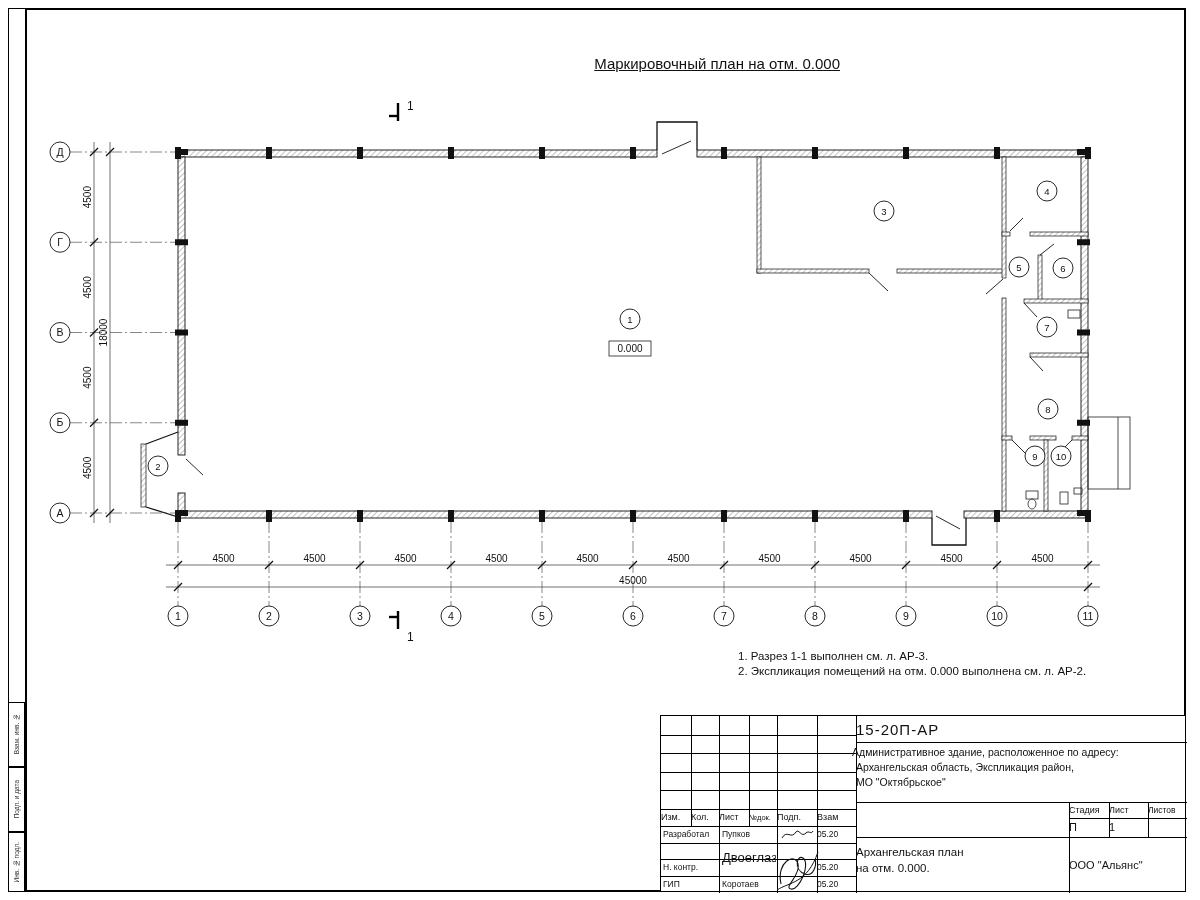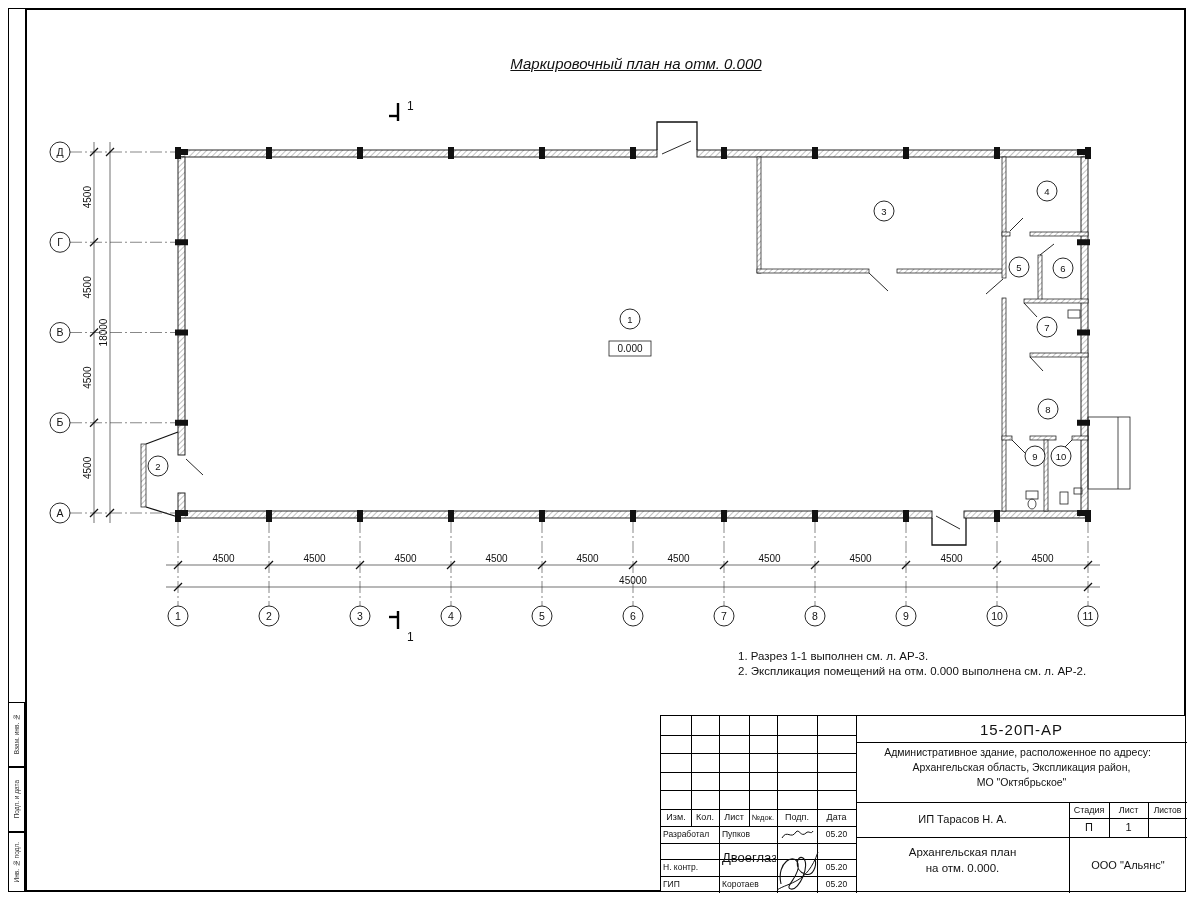--- a/index.html
+++ b/index.html
@@ -4,40 +4,40 @@
 <style>
   *{margin:0;padding:0;box-sizing:border-box}
   html,body{width:1200px;height:900px;background:#fff;color:#111;
     font-family:"Liberation Sans",sans-serif;position:relative;overflow:hidden}
   #paper-strip{position:absolute;left:8px;top:8px;width:17px;height:884px;
     border-left:1px solid #000;border-top:1px solid #000;border-bottom:1px solid #000}
   #frame{position:absolute;left:25px;top:8px;width:1161px;height:884px;border:2px solid #000}
   .strip-box{position:absolute;left:8px;width:17px;border:1px solid #000;
     display:flex;align-items:center;justify-content:center;background:#fff}
   .strip-box span{writing-mode:vertical-rl;transform:rotate(180deg);font-size:6.5px;white-space:nowrap;color:#333}
-  #main-title{position:absolute;left:416px;top:55px;width:440px;text-align:center;
-    font-size:15px;font-style:italic;text-decoration:underline}
+  #main-title{position:absolute;left:400px;top:55px;width:440px;text-align:right;
+    font-size:15px;text-decoration:underline}
   #plan-svg{position:absolute;left:0;top:0}
   svg text{font-family:"Liberation Sans",sans-serif;fill:#111}
   .wall{fill:url(#hatch);stroke:#111;stroke-width:0.9}
   .part{fill:url(#hatch);stroke:#111;stroke-width:0.7}
   .thin{fill:none;stroke:#222;stroke-width:0.8}
   .outline{fill:none;stroke:#111;stroke-width:1.3}
   .door{stroke:#111;stroke-width:0.9;fill:none}
   .thick{stroke:#000;stroke-width:2.4}
   .axis{fill:#fff;stroke:#111;stroke-width:0.9}
   .axisline{stroke:#555;stroke-width:0.7;stroke-dasharray:12 3 2 3;fill:none}
   .dimline{stroke:#333;stroke-width:0.7;fill:none}
   .tick{stroke:#111;stroke-width:1.3}
   .col{fill:#111}
   #notes{position:absolute;left:738px;top:649px;font-size:11.5px;line-height:15px}
   #title-block{position:absolute;left:660px;top:715px;width:526px;height:177px;border:1.5px solid #000;background:#fff}
   .tbl{position:absolute;background:#000}
   .tb{position:absolute;overflow:hidden;white-space:nowrap;font-size:9.5px}
-  .c{text-align:center}
+  .c{text-align:left}
   .sig-svg{position:absolute}
 </style>
 </head>
 <body>
 
 <div id="paper-strip"></div>
 <div id="frame"></div>
 <div class="strip-box" style="top:702px;height:65px">
   <span>Взам. инв. №</span>
   </div>
@@ -309,21 +309,21 @@
       <div class="tbl" style="left: 195px; top: 86px; width: 331px; height: 1px;"></div>
       <div class="tbl" style="left: 408px; top: 102px; width: 118px; height: 1px;"></div>
       <div class="tbl" style="left: 195px; top: 121px; width: 331px; height: 1px;"></div>
     </div>
 
   <div class="tb c" style="left:0;top:93px;width:30px;height:17px;line-height:17px;font-size:9px">Изм.</div>
   <div class="tb c" style="left:30px;top:93px;width:28px;height:17px;line-height:17px;font-size:9px">Кол.</div>
   <div class="tb c" style="left:58px;top:93px;width:30px;height:17px;line-height:17px;font-size:9px">Лист</div>
   <div class="tb c" style="left:88px;top:93px;width:28px;height:17px;line-height:17px;font-size:7.5px">№док.</div>
   <div class="tb c" style="left:116px;top:93px;width:40px;height:17px;line-height:17px;font-size:9px">Подп.</div>
-  <div class="tb c" style="left:156px;top:93px;width:39px;height:17px;line-height:17px;font-size:9px">Дата</div>
+  <div class="tb c" style="left:156px;top:93px;width:39px;height:17px;line-height:17px;font-size:9px">Взам</div>
 
   <div class="tb" style="left:2px;top:110px;width:55px;height:17px;line-height:17px;font-size:8.5px">Разработал</div>
   <div class="tb" style="left:61px;top:110px;width:54px;height:17px;line-height:17px;font-size:8.5px">Пупков</div>
   <div class="tb c" style="left:156px;top:110px;width:39px;height:17px;line-height:17px;font-size:8.5px">05.20</div>
 
   <div class="tb" style="left:2px;top:143px;width:55px;height:17px;line-height:17px;font-size:8.5px">Н. контр.</div>
   <div class="tb" style="left:61px;top:133px;width:54px;height:17px;line-height:17px;font-size:13px">Двоеглазов</div>
   <div class="tb c" style="left:156px;top:143px;width:39px;height:17px;line-height:17px;font-size:8.5px">05.20</div>
 
   <div class="tb" style="left:2px;top:160px;width:55px;height:17px;line-height:17px;font-size:8.5px">ГИП</div>
@@ -336,21 +336,20 @@
   <svg class="sig-svg" style="left:112px;top:128px" width="48" height="48" viewBox="0 0 48 48">
     <path d="M8,40 C3,18 22,8 25,20 C28,32 10,43 18,45 C26,47 38,20 30,14 C24,10 20,26 32,30 C40,33 44,22 42,15" fill="none" stroke="#111" stroke-width="1.1"></path>
     <path d="M4,46 C16,38 34,40 45,8" fill="none" stroke="#111" stroke-width="1"></path>
   </svg>
 
   <div class="tb c" style="left:195px;top:1px;width:331px;height:25px;line-height:25px;font-size:15px;letter-spacing:1px">15-20П-АР</div>
   <div class="tb c" style="left:191px;top:29px;width:331px;height:15px;line-height:15px;font-size:10.5px">Административное здание, расположенное по адресу:</div>
   <div class="tb c" style="left:195px;top:44px;width:331px;height:15px;line-height:15px;font-size:10.5px">Архангельская область, Экспликация район,</div>
   <div class="tb c" style="left:195px;top:59px;width:331px;height:15px;line-height:15px;font-size:10.5px">МО "Октябрьское"</div>
 
-  <div class="tb c" style="left:195px;top:86px;width:213px;height:35px;line-height:35px;font-size:11px">ИП Тарасов Н. А.</div>
   <div class="tb c" style="left:195px;top:128px;width:213px;height:16px;line-height:16px;font-size:11.5px">Архангельская план</div>
   <div class="tb c" style="left:195px;top:144px;width:213px;height:16px;line-height:16px;font-size:11.5px">на отм. 0.000.</div>
 
   <div class="tb c" style="left:408px;top:86px;width:40px;height:16px;line-height:16px;font-size:9px">Стадия</div>
   <div class="tb c" style="left:448px;top:86px;width:39px;height:16px;line-height:16px;font-size:9px">Лист</div>
   <div class="tb c" style="left:487px;top:86px;width:39px;height:16px;line-height:16px;font-size:8.5px">Листов</div>
   <div class="tb c" style="left:408px;top:102px;width:40px;height:19px;line-height:19px;font-size:11px">П</div>
   <div class="tb c" style="left:448px;top:102px;width:39px;height:19px;line-height:19px;font-size:11px">1</div>
 
   <div class="tb c" style="left:408px;top:121px;width:118px;height:56px;line-height:56px;font-size:11px">ООО "Альянс"</div>

